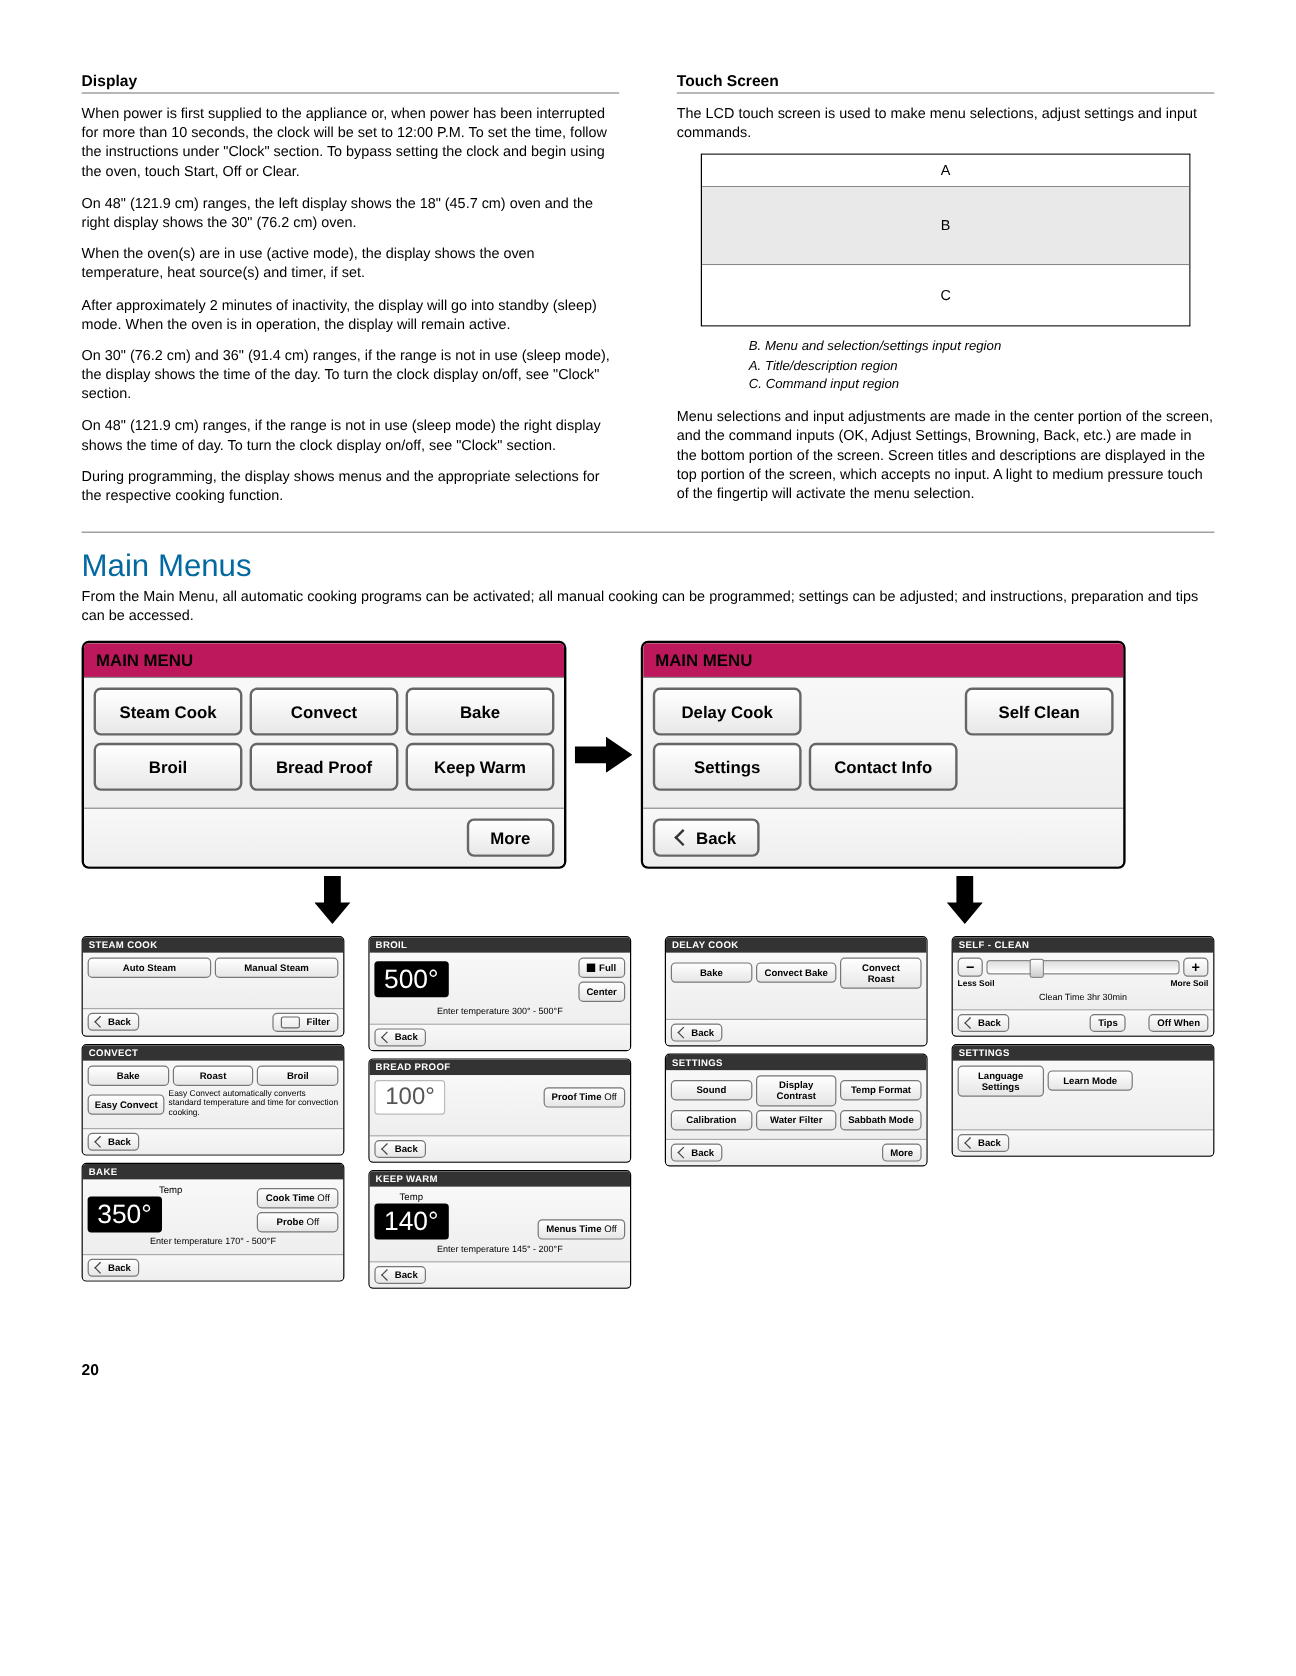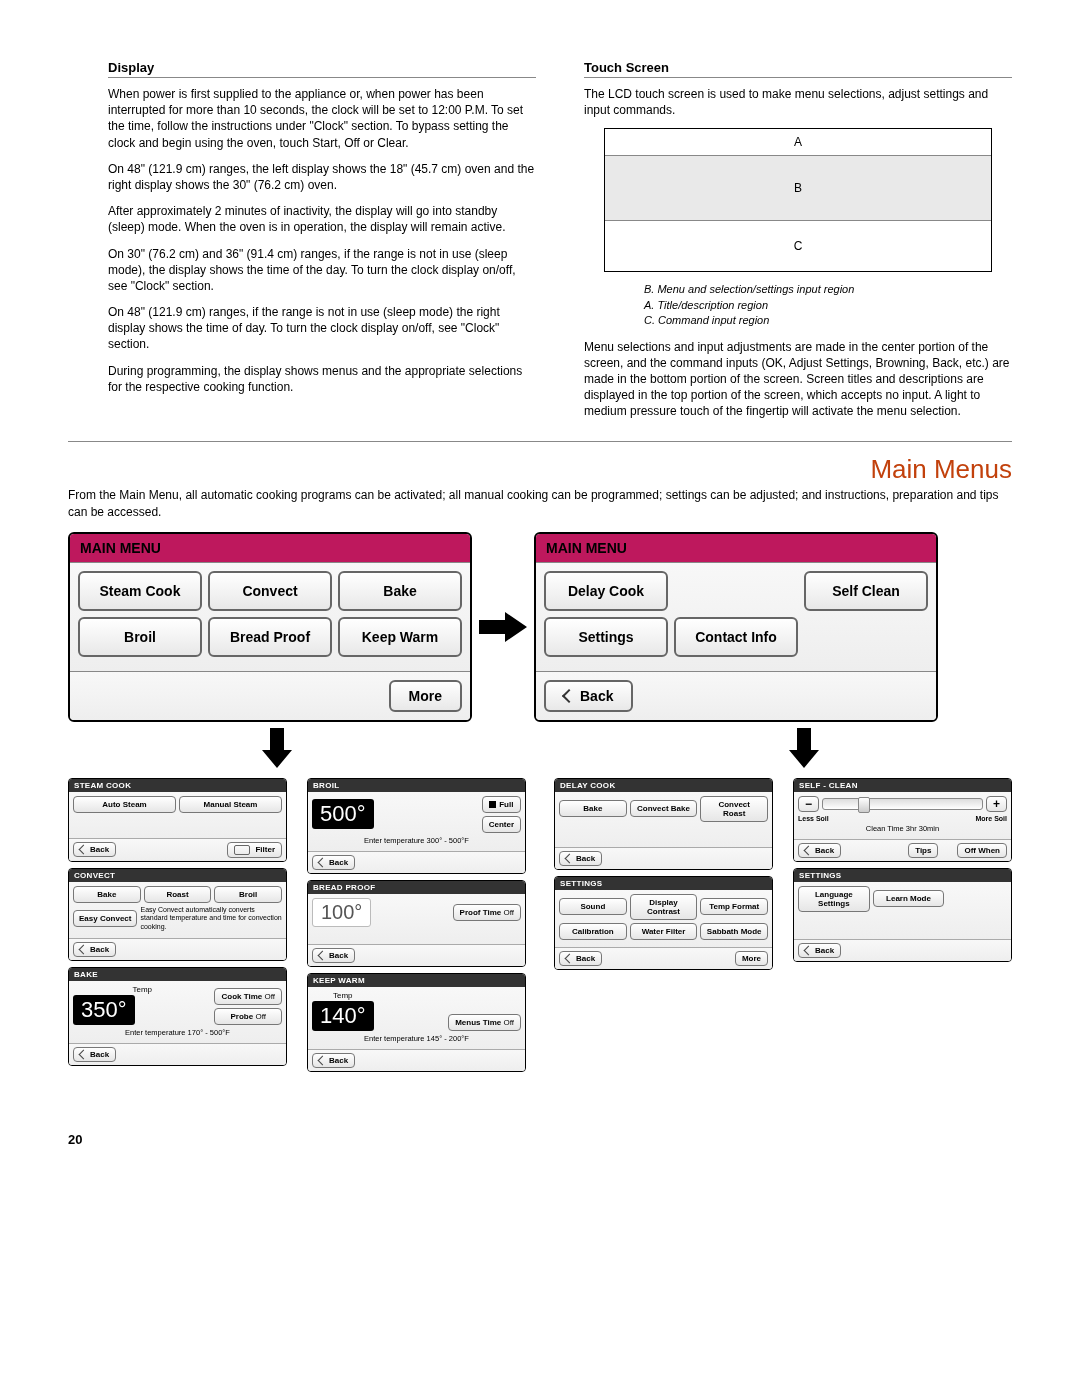--- a/index.html
+++ b/index.html
@@ -7,21 +7,20 @@
     font-size: 12px;
     color: #000;
     margin: 0;
     padding: 60px 68px;
     width: 944px;
     background: #fff;
   }
   .two-col {
     display: flex;
     gap: 48px;
-    margin-left: 40px;
   }
   .col {
     flex: 1;
   }
   .section-heading {
     font-weight: bold;
     font-size: 13px;
     border-bottom: 1px solid #888;
     padding-bottom: 2px;
     margin-bottom: 8px;
@@ -48,23 +47,23 @@
     font-size: 11px;
     margin: 6px 0 10px 60px;
     line-height: 1.4;
   }
   .hr-full {
     border: none;
     border-top: 1px solid #888;
     margin: 12px 0;
   }
   .main-menus-title {
-    text-align: right;
+    text-align: left;
     font-size: 26px;
-    color: #c2410c;
+    color: #0369a1;
     font-weight: normal;
     margin: 4px 0 2px 0;
   }
   .intro {
     margin-bottom: 12px;
   }
   
   .big-panels-row {
     display: flex;
     align-items: center;
@@ -303,20 +302,21 @@
   .two-sub > div { flex:1; }
 </style>
 </head>
 <body>
 
 <div class="two-col">
   <div class="col">
     <div class="section-heading">Display</div>
     <p>When power is first supplied to the appliance or, when power has been interrupted for more than 10 seconds, the clock will be set to 12:00 P.M. To set the time, follow the instructions under "Clock" section. To bypass setting the clock and begin using the oven, touch Start, Off or Clear.</p>
     <p>On 48" (121.9 cm) ranges, the left display shows the 18" (45.7 cm) oven and the right display shows the 30" (76.2 cm) oven.</p>
+    <p>When the oven(s) are in use (active mode), the display shows the oven temperature, heat source(s) and timer, if set.</p>
     <p>After approximately 2 minutes of inactivity, the display will go into standby (sleep) mode. When the oven is in operation, the display will remain active.</p>
     <p>On 30" (76.2 cm) and 36" (91.4 cm) ranges, if the range is not in use (sleep mode), the display shows the time of the day. To turn the clock display on/off, see "Clock" section.</p>
     <p>On 48" (121.9 cm) ranges, if the range is not in use (sleep mode) the right display shows the time of day. To turn the clock display on/off, see "Clock" section.</p>
     <p>During programming, the display shows menus and the appropriate selections for the respective cooking function.</p>
   </div>
   <div class="col">
     <div class="section-heading">Touch Screen</div>
     <p>The LCD touch screen is used to make menu selections, adjust settings and input commands.</p>
     <div class="touchscreen-diagram">
       <div class="region a">A</div>

